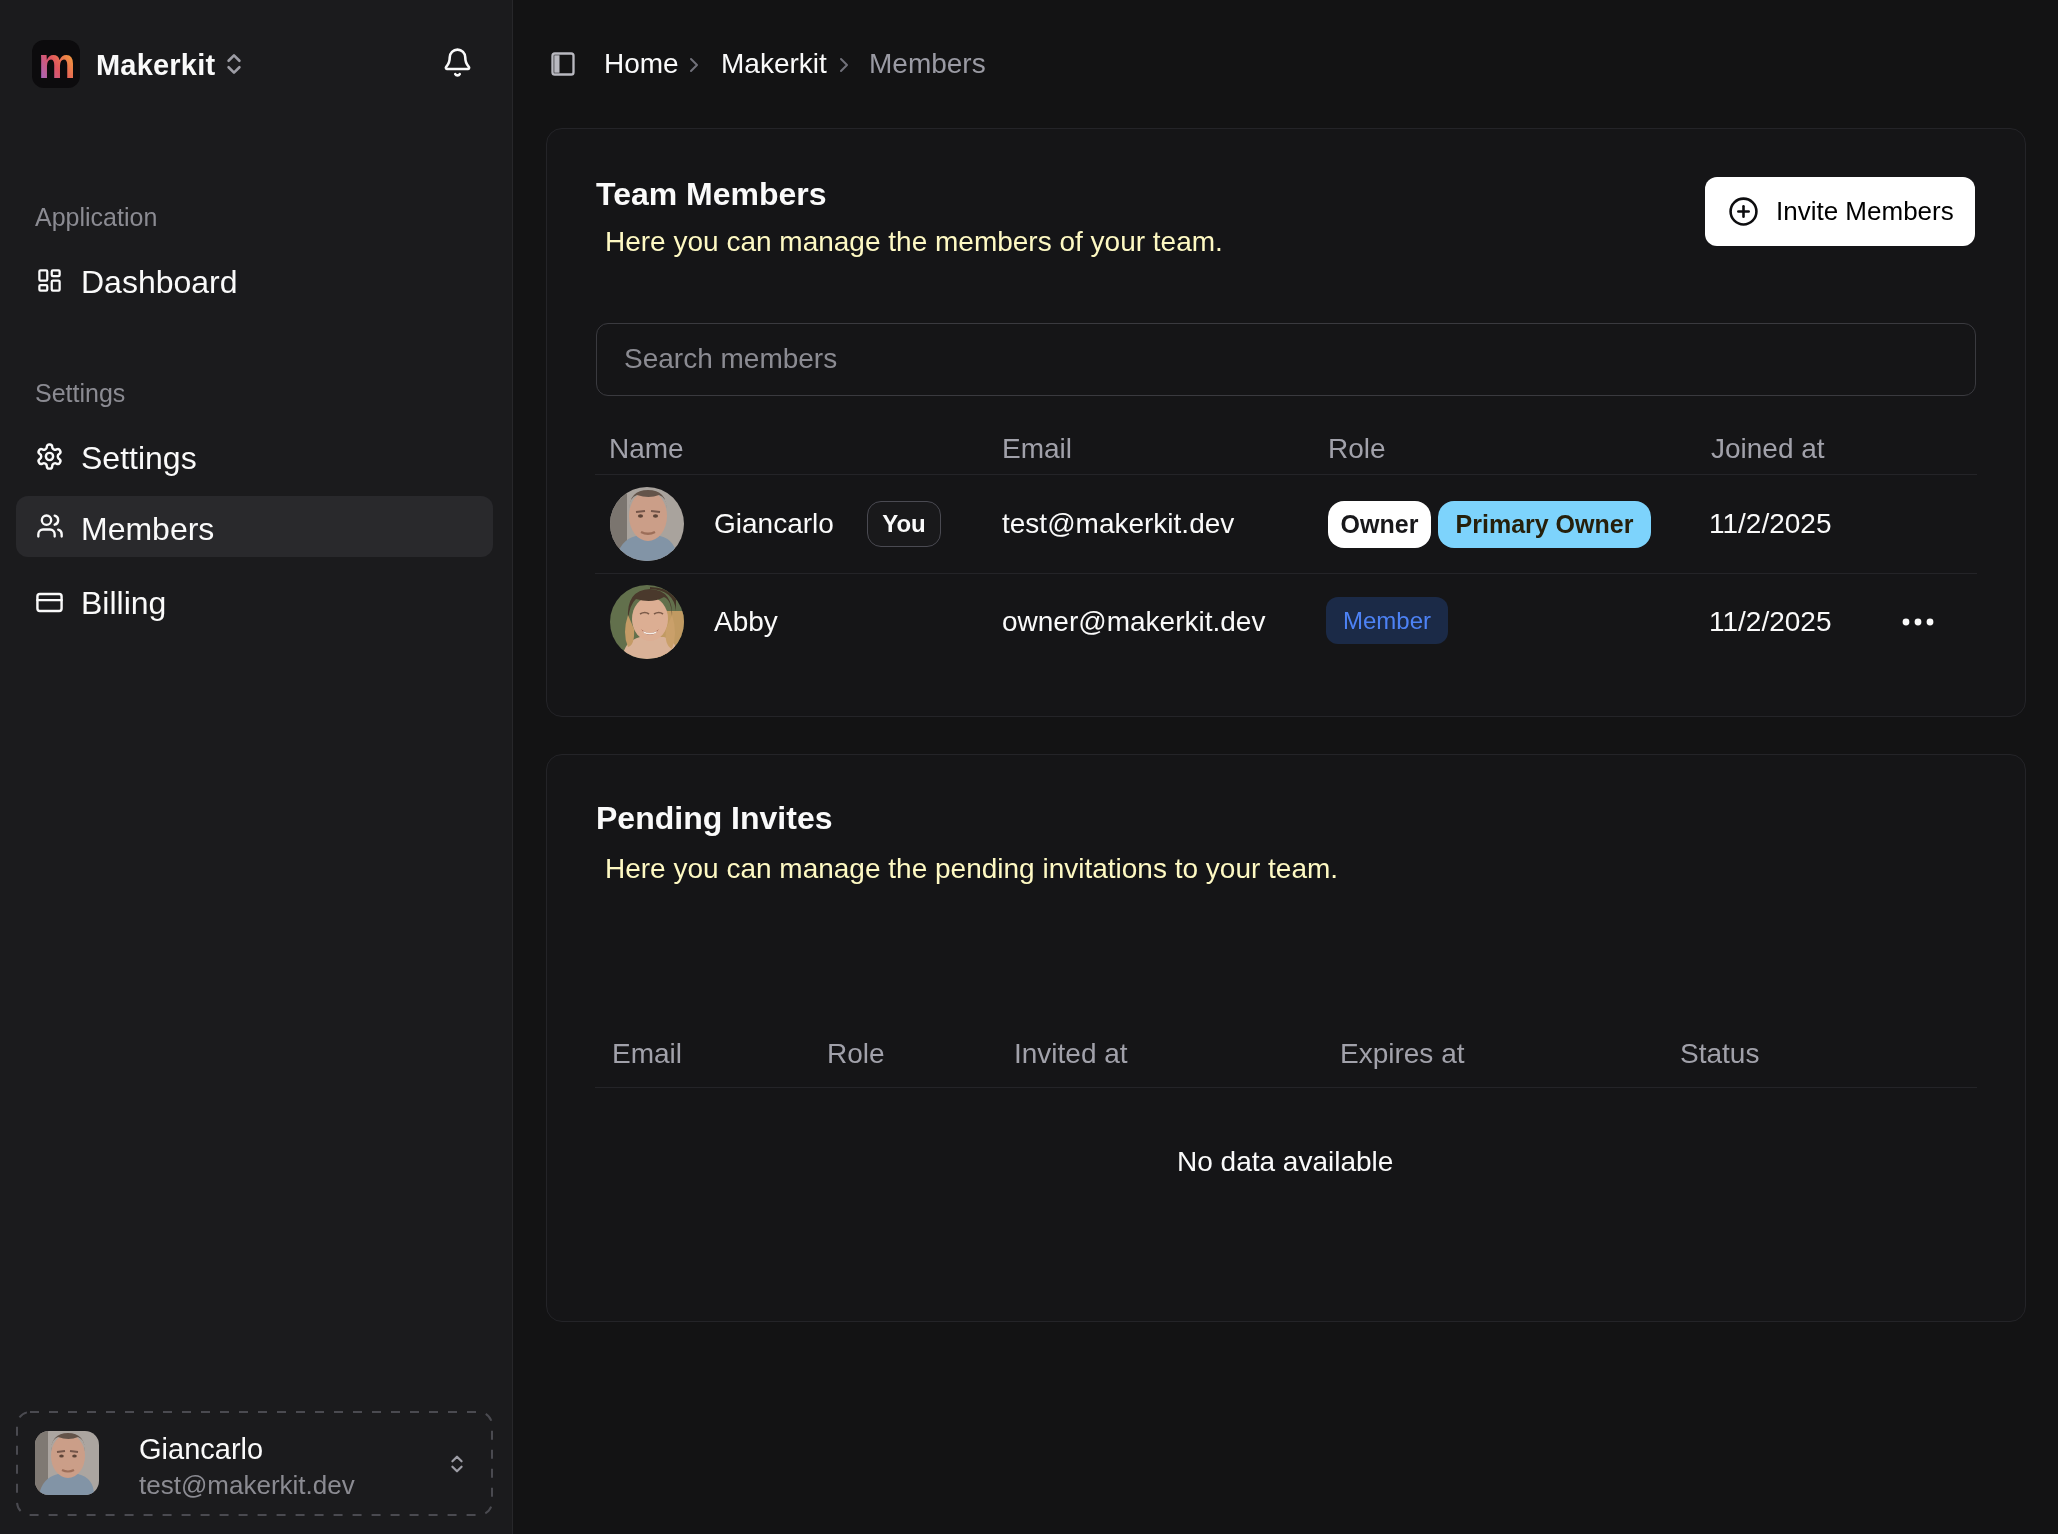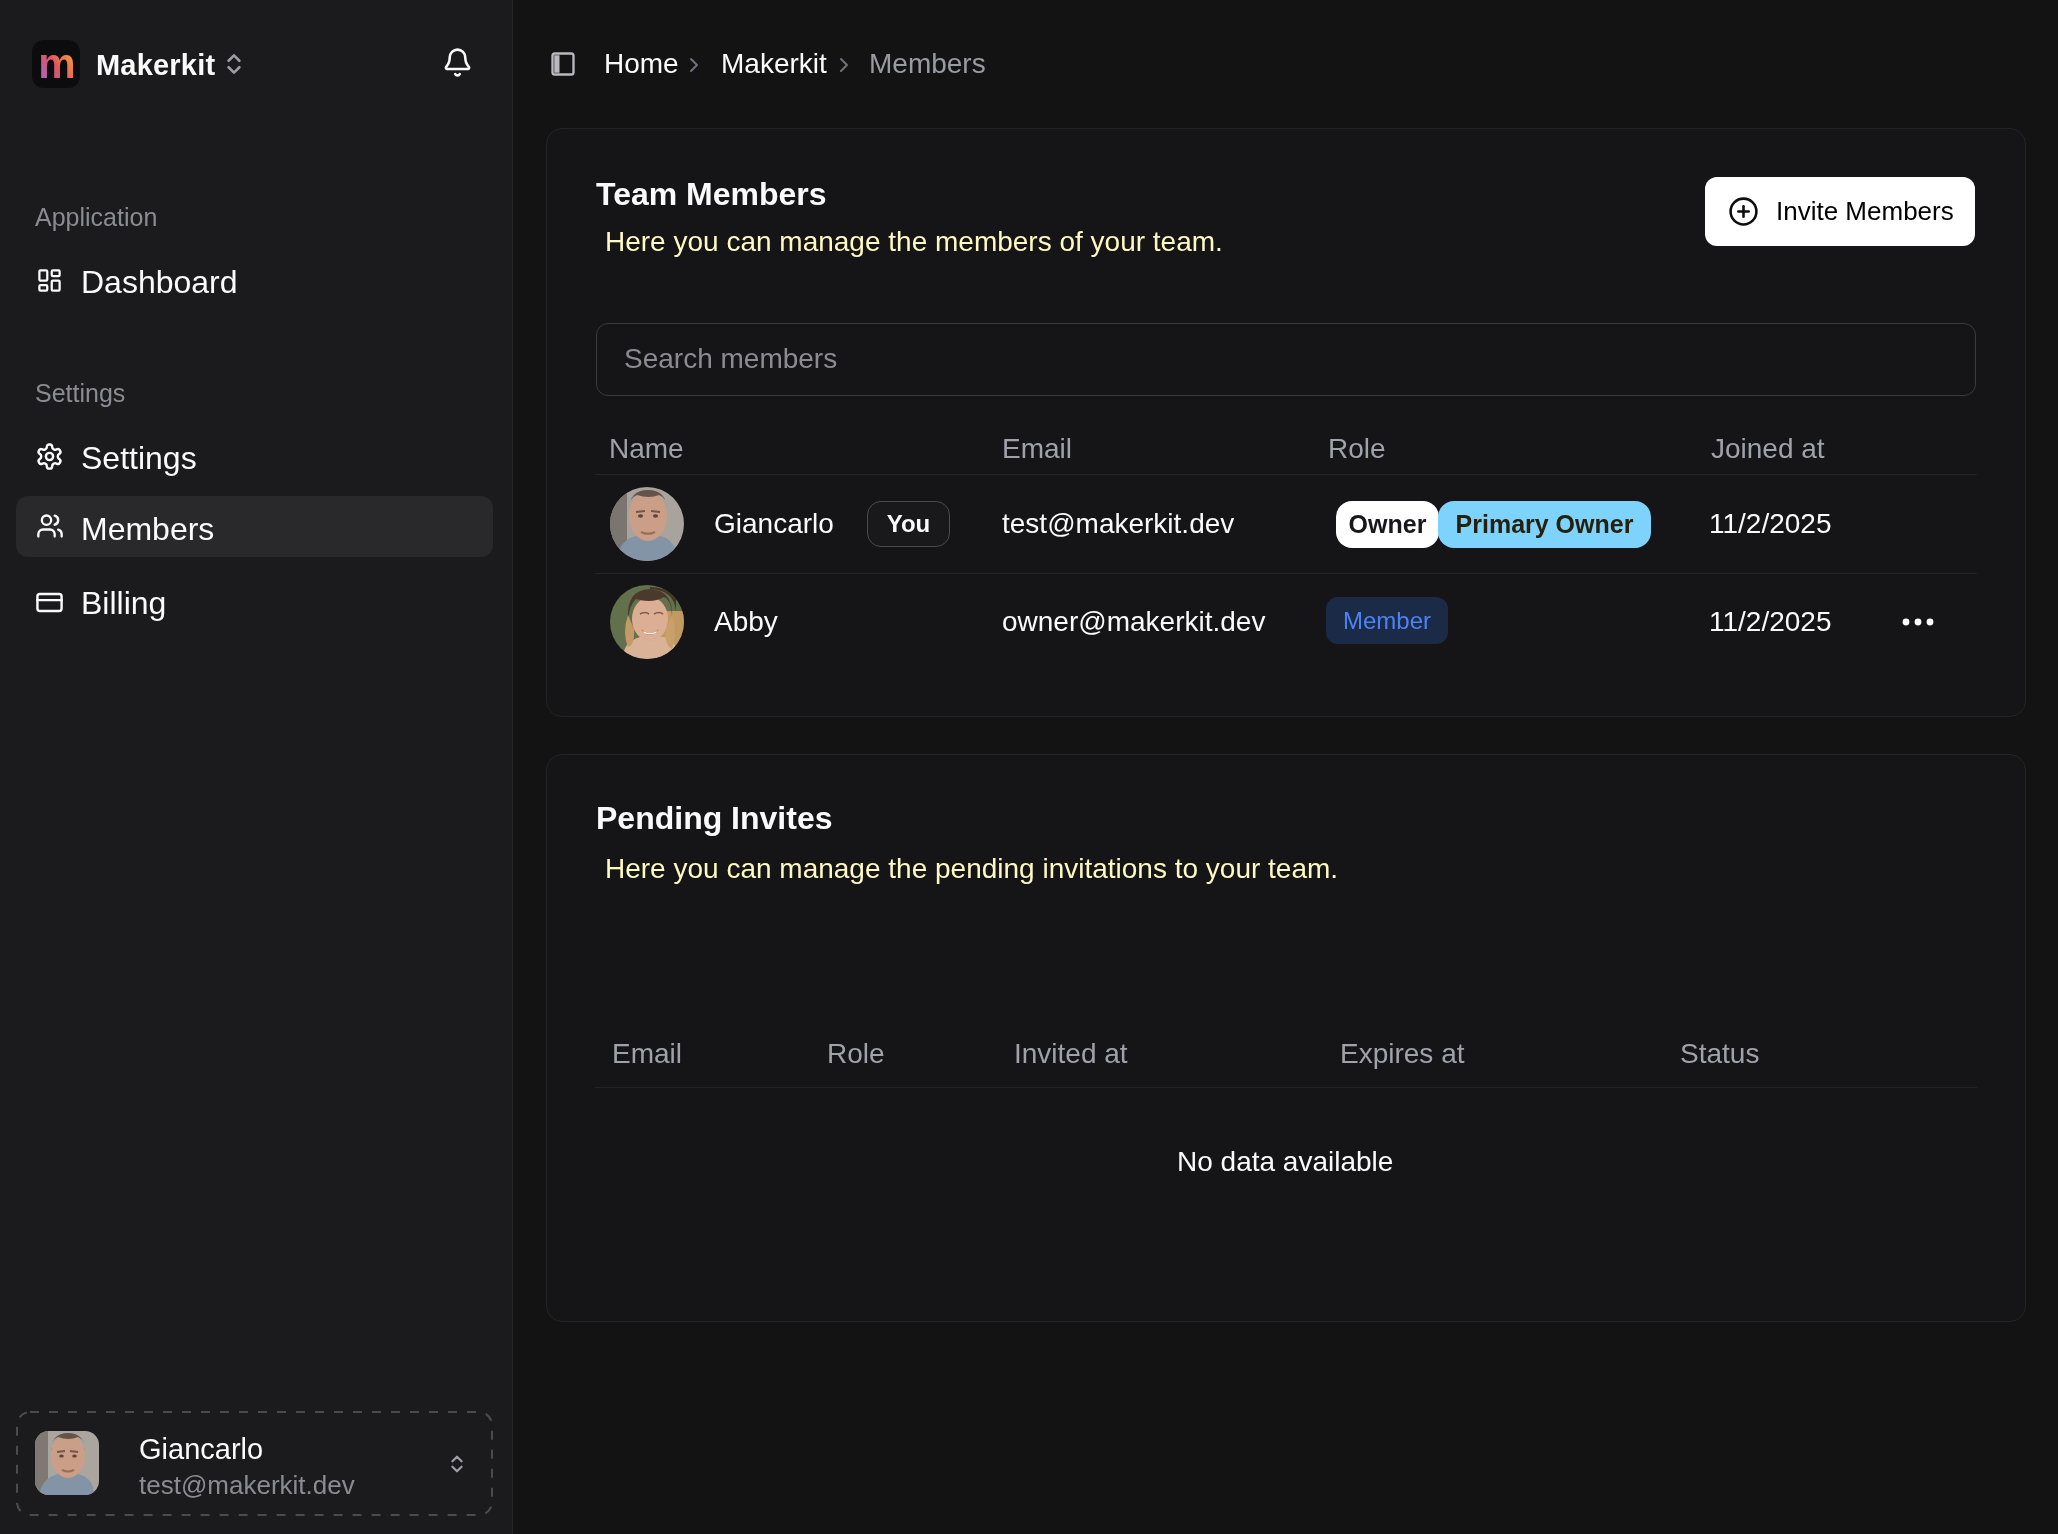--- a/index.html
+++ b/index.html
@@ -45,24 +45,24 @@
   .searchbox { position:absolute; left:49px; width:1380px; height:73px;
     border:1px solid #3a3a3f; border-radius:12px; }
   .searchbox span { position:absolute; left:27px; top:20px; font-size:28px; color:#8b8b92; line-height:30px; }
   .th { position:absolute; font-size:28px; font-weight:400; color:#a1a1aa; line-height:28px; }
   .td { position:absolute; font-size:28px; font-weight:400; color:#fafafa; line-height:28px; }
   .hline { position:absolute; left:48px; width:1382px; height:1px; background:#242428; }
 
   
   .badge { position:absolute; display:flex; align-items:center; justify-content:center;
     font-weight:600; }
-  #youbadge { left:320px; top:372px; width:83px; height:46px; border:1px solid #4a4a52;
+  #youbadge { left:320px; top:372px; width:74px; height:46px; border:1px solid #4a4a52;
     border-radius:14px; color:#fafafa; font-size:24px; background:#19191b; }
   #ownerbadge { left:781px; top:372px; width:103px; height:47px; background:#fff;
-    border-radius:16px; color:#18181b; font-size:25px;margin-left:8px; }
+    border-radius:16px; color:#18181b; font-size:25px; }
   #pobadge { left:891px; top:372px; width:213px; height:47px; background:#7dd3fc;
     border-radius:16px; color:#26200c; font-size:25px; }
   #memberbadge { left:779px; top:468px; width:122px; height:47px; background:#1b2a47;
     border-radius:12px; color:#4d82f5; font-size:24px; font-weight:500; }
 
   
   #invitebtn { position:absolute; left:1158px; top:48px; width:270px; height:69px;
     background:#fff; border-radius:12px; display:flex; align-items:center; }
   #invitebtn span { font-size:26px; font-weight:500; color:#000000; margin-left:17px; }
 

